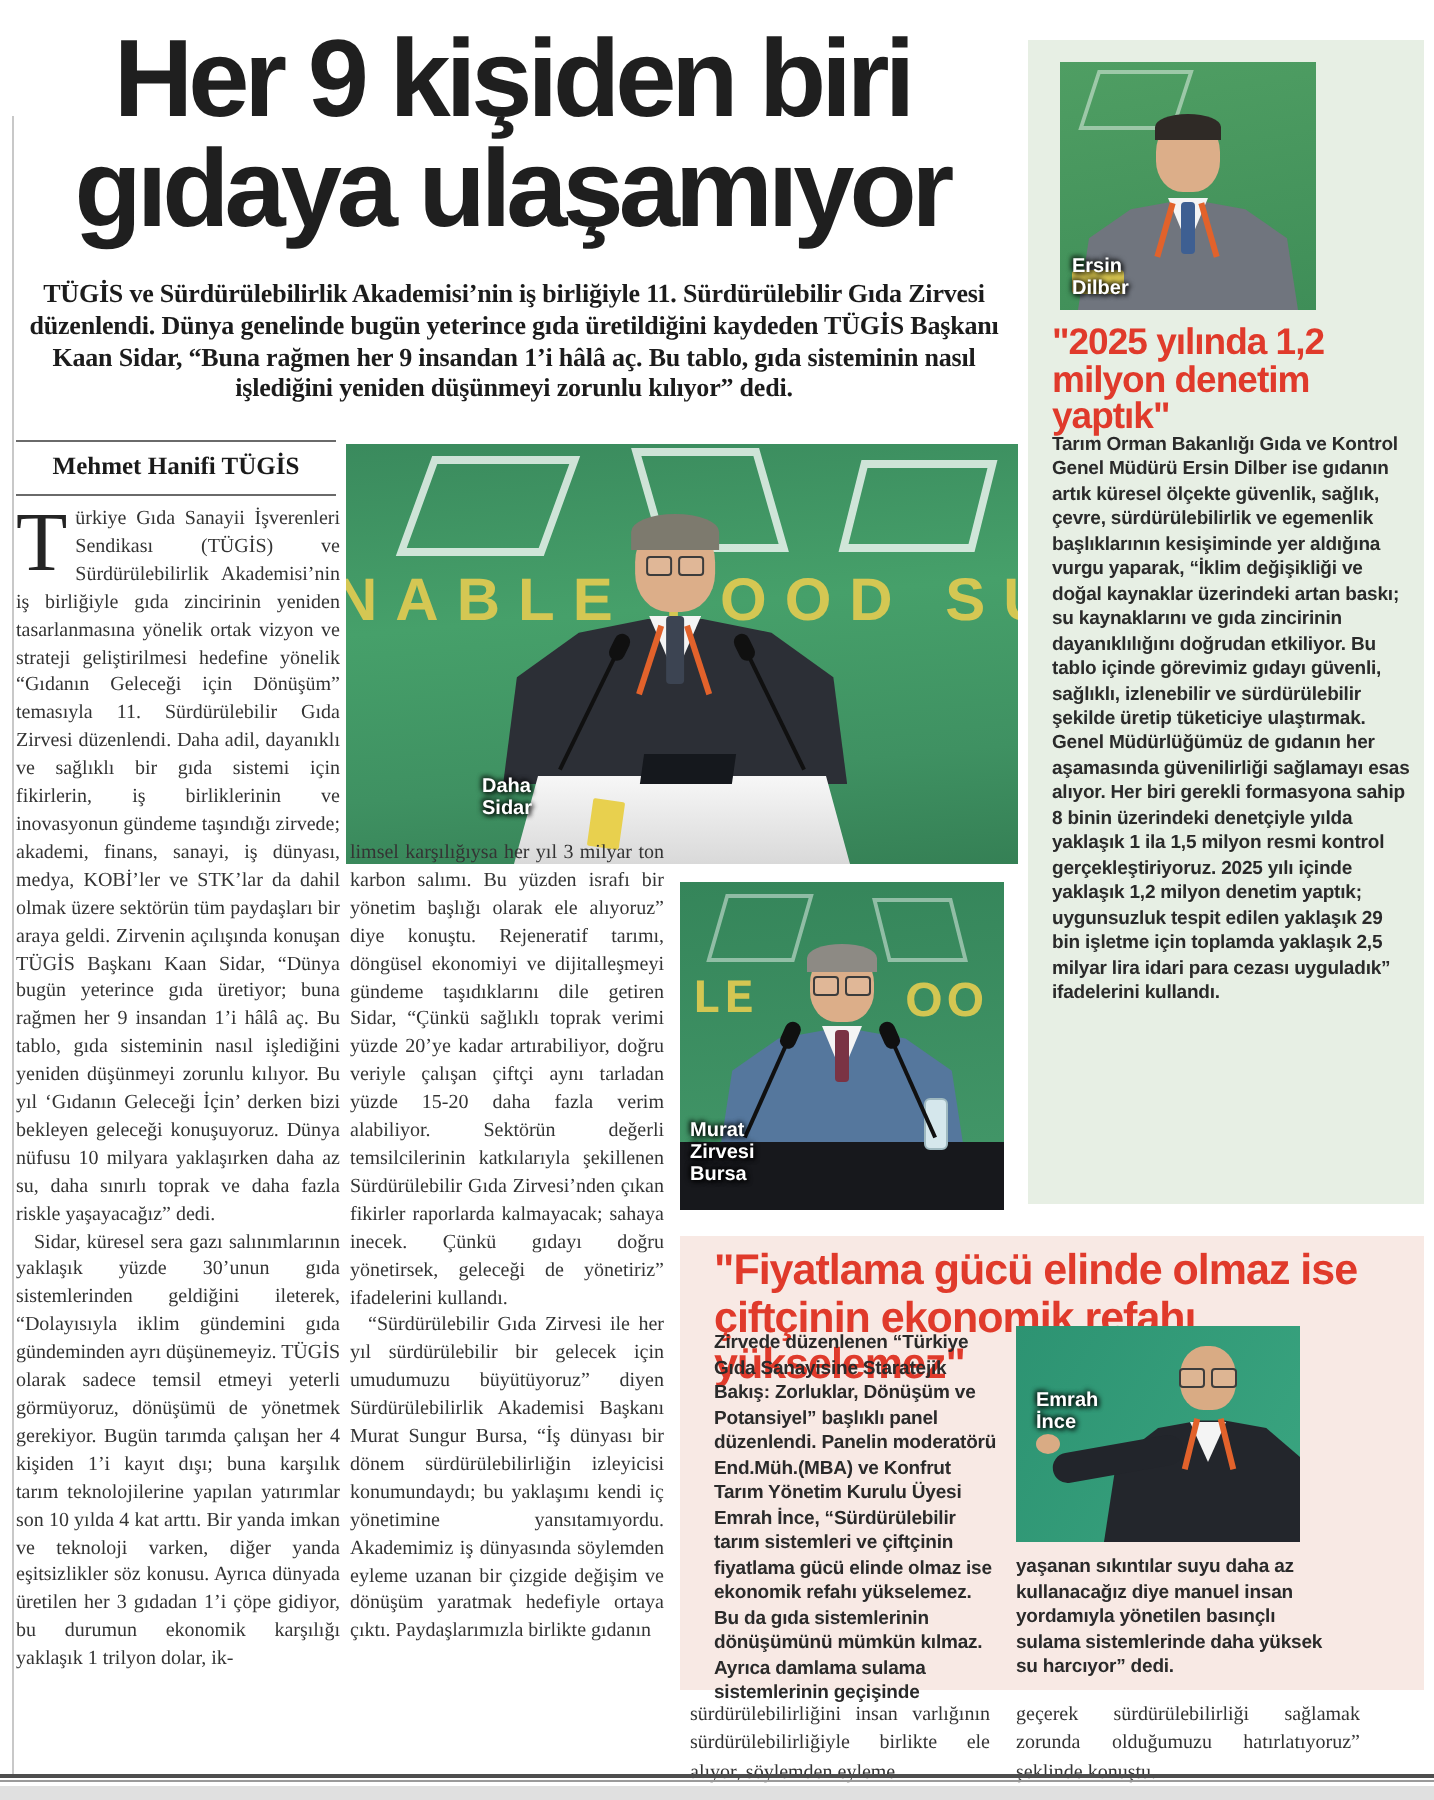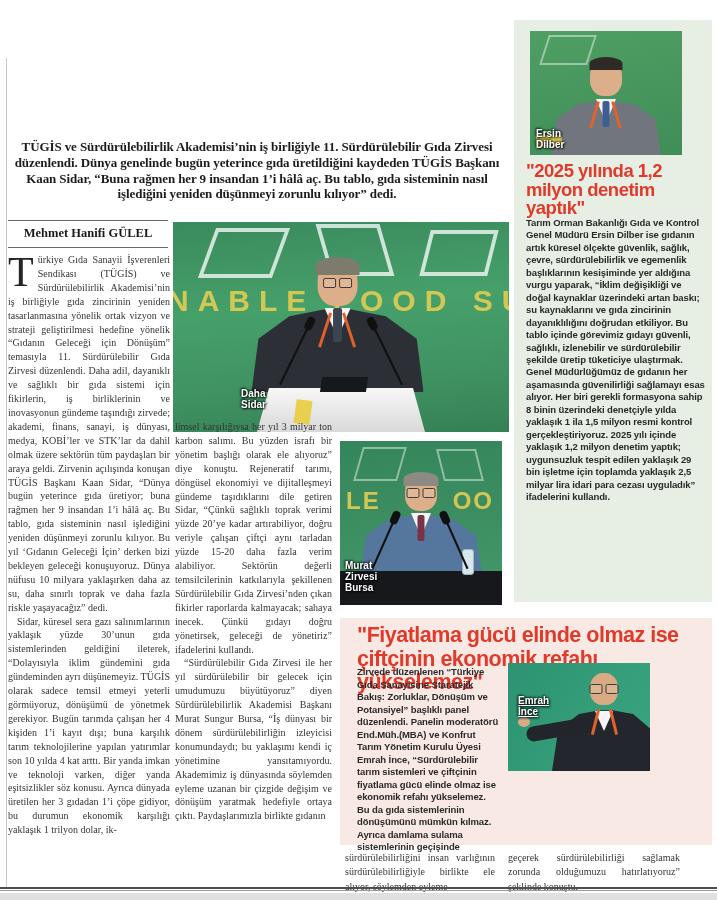--- a/index.html
+++ b/index.html
@@ -46,30 +46,30 @@
   .box-text{position:absolute;margin:0;font-family:"Liberation Sans",sans-serif;font-weight:bold;
     font-size:9.5px;line-height:12.45px;color:#2a2a2a;letter-spacing:-0.1px;text-align:left;}
   .gb-body{left:12px;top:197px;width:179px;}
   .pk-left{left:17px;top:48px;width:143px;line-height:12.5px;}
   .pk-right{left:168px;top:160px;width:158px;line-height:12.5px;}
 
   
   .photo{position:absolute;overflow:hidden;background:linear-gradient(175deg,#3a8a5d 0%,#46a06a 40%,#3f9162 75%,#358055 100%);}
   .main-photo{left:173px;top:222px;width:336px;height:210px;}
   .murat-photo{left:340px;top:441px;width:162px;height:164px;background:linear-gradient(175deg,#35855a,#44996a);}
-  .ersin-photo{left:16px;top:11px;width:128px;height:124px;background:linear-gradient(170deg,#4f9e63,#3f8e58);padding-left:24px;}
+  .ersin-photo{left:16px;top:11px;width:128px;height:124px;background:linear-gradient(170deg,#4f9e63,#3f8e58);}
   .emrah-photo{left:168px;top:45px;width:142px;height:108px;background:linear-gradient(120deg,#2d9372,#3aa580);}
   .photo-caption{position:absolute;margin:0;font-family:"Liberation Sans",sans-serif;font-weight:bold;
     font-size:10px;line-height:11px;color:#fff;
     text-shadow:0 0 3px rgba(0,0,0,.95),1px 1px 2px rgba(0,0,0,.85),-1px -1px 2px rgba(0,0,0,.6);}
   .backdrop-text{position:absolute;font-family:"Liberation Sans",sans-serif;font-weight:bold;
     color:#dcca52;white-space:nowrap;opacity:.95;}
   .bt-main{left:-6px;top:62px;font-size:30px;letter-spacing:9px;}
   .bt-small{font-size:24px;letter-spacing:2px;top:46px;}
-  .bt-left{left:6px;} .bt-right{right:8px;}
+  .bt-left{left:6px;font-family:Liberation Mono, monospace;} .bt-right{right:8px;}
   .outline-shape{position:absolute;border:4px solid rgba(255,255,255,.75);background:transparent;}
   .os-a{left:34px;top:6px;width:66px;height:42px;transform:skewX(-20deg);}
   .os-b{left:150px;top:2px;width:56px;height:44px;transform:skewX(16deg);}
   .os-c{left:252px;top:8px;width:60px;height:38px;transform:skewX(-14deg);}
   .os-thin{border-width:2px;opacity:.6;}
   .yellow-frag{position:absolute;left:6px;bottom:8px;width:26px;height:12px;background:#ddca52;border-radius:2px;}
 
   
   .person{position:absolute;}
   .head{position:absolute;left:50%;transform:translateX(-50%);top:0;background:#dcae89;border-radius:46% 46% 42% 42%;}
@@ -91,25 +91,26 @@
   .arm{position:absolute;background:#22252b;border-radius:8px;}
   .hand{position:absolute;width:12px;height:10px;background:#d9ab84;border-radius:50%;}
 </style>
 </head>
 <body>
 
 <div class="page">
 
   <div class="left-rule"></div>
 
+  <h1 class="headline">Her 9 kişiden biri gıdaya ulaşamıyor</h1>
 
   <p class="lede">TÜGİS ve Sürdürülebilirlik Akademisi’nin iş birliğiyle 11. Sürdürülebilir Gıda Zirvesi düzenlendi. Dünya genelinde bugün yeterince gıda üretildiğini kaydeden TÜGİS Başkanı Kaan Sidar, “Buna rağmen her 9 insandan 1’i hâlâ aç. Bu tablo, gıda sisteminin nasıl işlediğini yeniden düşünmeyi zorunlu kılıyor” dedi.</p>
 
   <div class="byline-box">
-    <span>Mehmet Hanifi GÜLEL</span>
+    <span>Mehmet Hanifi TÜGİS</span>
   </div>
 
   <div class="col col1">
     <p class="body-p"><span class="dropcap">T</span><span>ürkiye Gıda Sanayii İşverenleri Sendikası (TÜGİS) ve Sürdürülebilirlik Akademisi’nin iş birliğiyle gıda zincirinin yeniden tasarlanmasına yönelik ortak vizyon ve strateji geliştirilmesi hedefine yönelik “Gıdanın Geleceği için Dönüşüm” temasıyla 11. Sürdürülebilir Gıda Zirvesi düzenlendi. Daha adil, dayanıklı ve sağlıklı bir gıda sistemi için fikirlerin, iş birliklerinin ve inovasyonun gündeme taşındığı zirvede; akademi, finans, sanayi, iş dünyası, medya, KOBİ’ler ve STK’lar da dahil olmak üzere sektörün tüm paydaşları bir araya geldi. Zirvenin açılışında konuşan TÜGİS Başkanı Kaan Sidar, “Dünya bugün yeterince gıda üretiyor; buna rağmen her 9 insandan 1’i hâlâ aç. Bu tablo, gıda sisteminin nasıl işlediğini yeniden düşünmeyi zorunlu kılıyor. Bu yıl ‘Gıdanın Geleceği İçin’ derken bizi bekleyen geleceği konuşuyoruz. Dünya nüfusu 10 milyara yaklaşırken daha az su, daha sınırlı toprak ve daha fazla riskle yaşayacağız” dedi.</span></p>
     <p class="body-p indent">Sidar, küresel sera gazı salınımlarının yaklaşık yüzde 30’unun gıda sistemlerinden geldiğini ileterek, “Dolayısıyla iklim gündemini gıda gündeminden ayrı düşünemeyiz. TÜGİS olarak sadece temsil etmeyi yeterli görmüyoruz, dönüşümü de yönetmek gerekiyor. Bugün tarımda çalışan her 4 kişiden 1’i kayıt dışı; buna karşılık tarım teknolojilerine yapılan yatırımlar son 10 yılda 4 kat arttı. Bir yanda imkan ve teknoloji varken, diğer yanda eşitsizlikler söz konusu. Ayrıca dünyada üretilen her 3 gıdadan 1’i çöpe gidiyor, bu durumun ekonomik karşılığı yaklaşık 1 trilyon dolar, ik-</p>
   </div>
 
   <figure class="photo main-photo" style="margin:0">
     <div class="outline-shape os-a"></div>
     <div class="outline-shape os-b"></div>
@@ -193,22 +194,23 @@
             <i></i>
             <i></i>
           </span>
         <span class="torso" style="width:104px;height:62px;background:#23262c;clip-path:polygon(0 100%,6% 34%,26% 8%,46% 2%,58% 2%,78% 8%,96% 34%,100% 100%);"></span>
         <span class="shirt" style="bottom:40px;width:18px;height:20px;"></span>
         <span class="lanyard" style="left:42px;top:36px;height:26px;transform:rotate(14deg);"></span>
         <span class="lanyard" style="left:60px;top:36px;height:26px;transform:rotate(-14deg);"></span>
       </div>
       <div class="arm" style="left:18px;bottom:34px;width:66px;height:15px;transform:rotate(-10deg);"></div>
       <div class="hand" style="left:10px;bottom:44px;"></div>
-      <figcaption class="photo-caption" style="left:10px;top:32px;width:46px;text-decoration:underline;">Emrah İnce</figcaption>
+      <figcaption class="photo-caption" style="left:10px;top:32px;width:46px;">Emrah İnce</figcaption>
     </figure>
+    <p class="box-text pk-right">yaşanan sıkıntılar suyu daha az kullanacağız diye manuel insan yordamıyla yönetilen basınçlı sulama sistemlerinde daha yüksek su harcıyor” dedi.</p>
   </aside>
 
   <p class="body-p cont3">sürdürülebilirliğini insan varlığının sürdürülebilirliğiyle birlikte ele alıyor, söylemden eyleme</p>
   <p class="body-p cont4">geçerek sürdürülebilirliği sağlamak zorunda olduğumuzu hatırlatıyoruz” şeklinde konuştu.</p>
 
   <div class="bottom-rule"></div>
   <div class="bottom-rule2"></div>
   <div class="bottom-strip"></div>
 
 </div>

